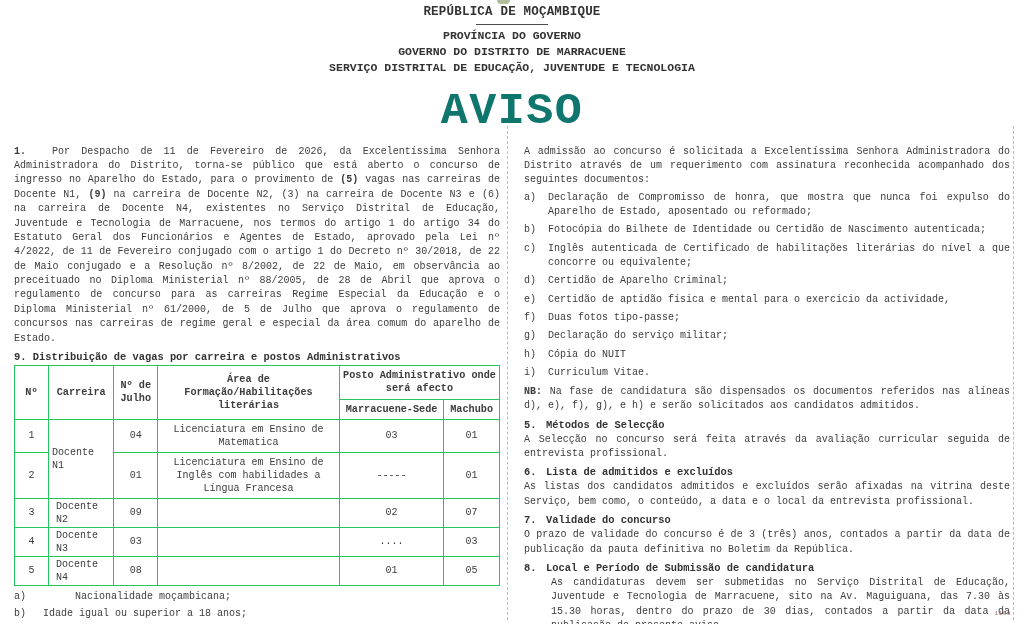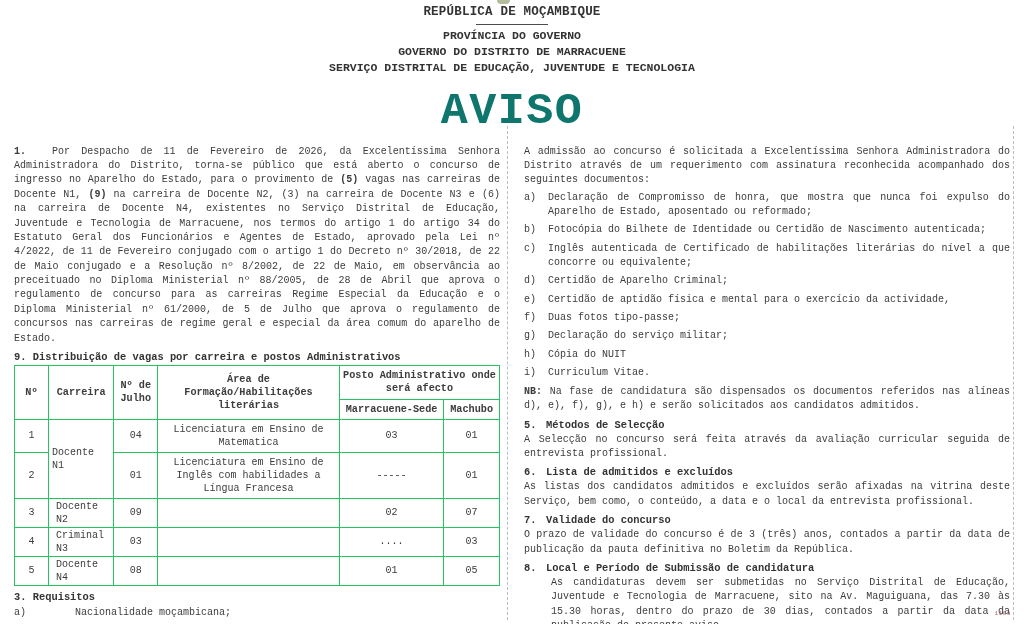--- a/index.html
+++ b/index.html
@@ -121,38 +121,37 @@
           <tr>
             <td>3</td>
             <td class="carreira">Docente N2</td>
             <td>09</td>
             <td></td>
             <td>02</td>
             <td>07</td>
           </tr>
           <tr>
             <td>4</td>
-            <td class="carreira">Criminal N3</td>
+            <td class="carreira">Docente N3</td>
             <td>03</td>
             <td></td>
             <td>....</td>
             <td>03</td>
           </tr>
           <tr>
             <td>5</td>
             <td class="carreira">Docente N4</td>
             <td>08</td>
             <td></td>
             <td>01</td>
             <td>05</td>
           </tr>
         </tbody>
       </table>
 
-      <div class="sec-heading">3. Requisitos</div>
 
       <ul class="lst">
         <li class="wide">
             <span class="letter">a)</span>
             <span class="txt">Nacionalidade moçambicana;</span>
           </li>
         <li>
             <span class="letter">b)</span>
             <span class="txt">Idade igual ou superior a 18 anos;</span>
           </li>

